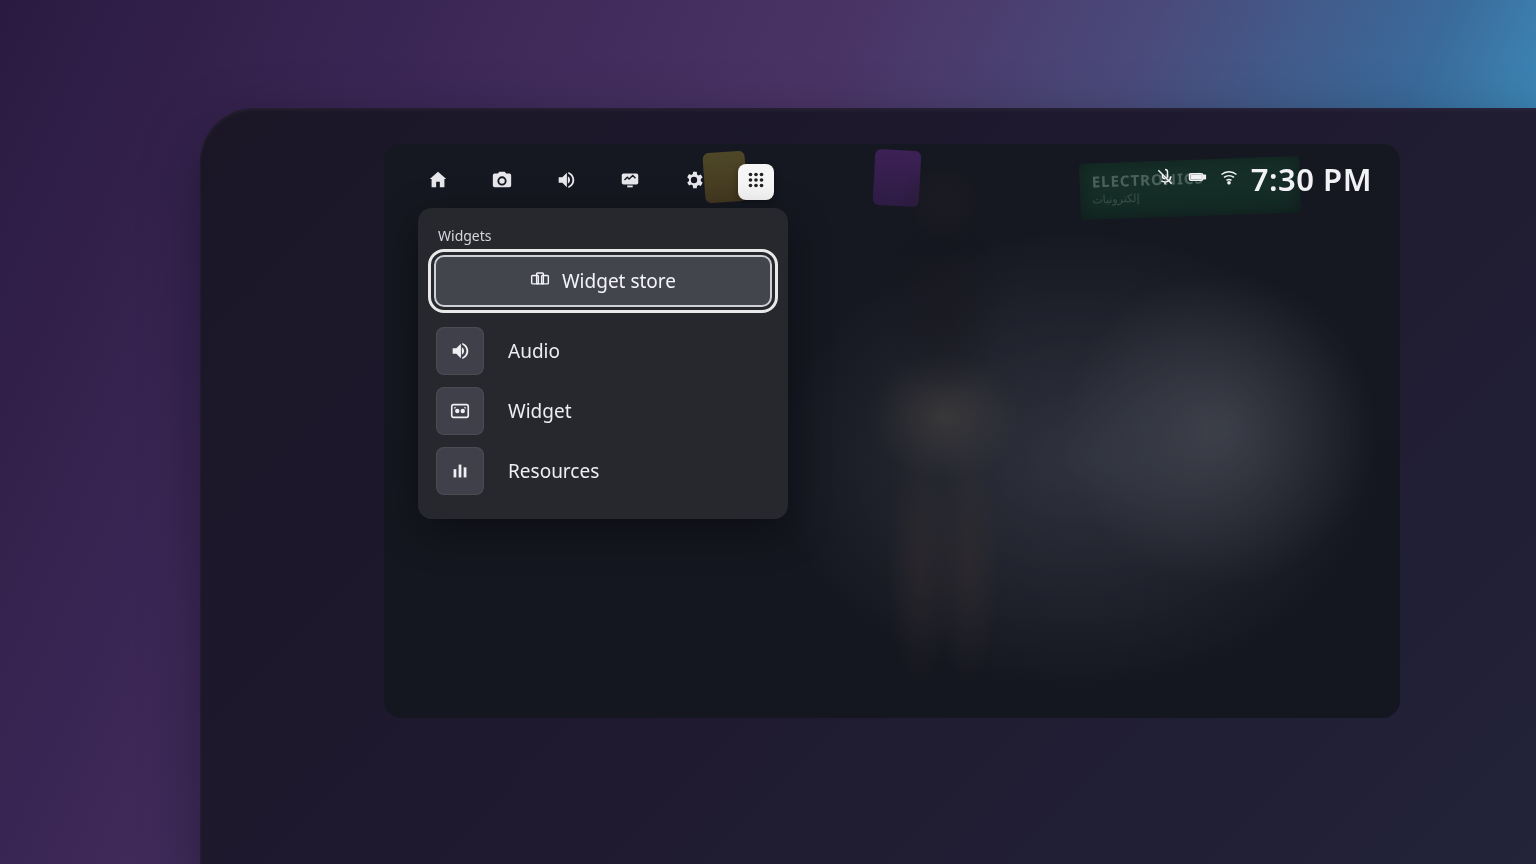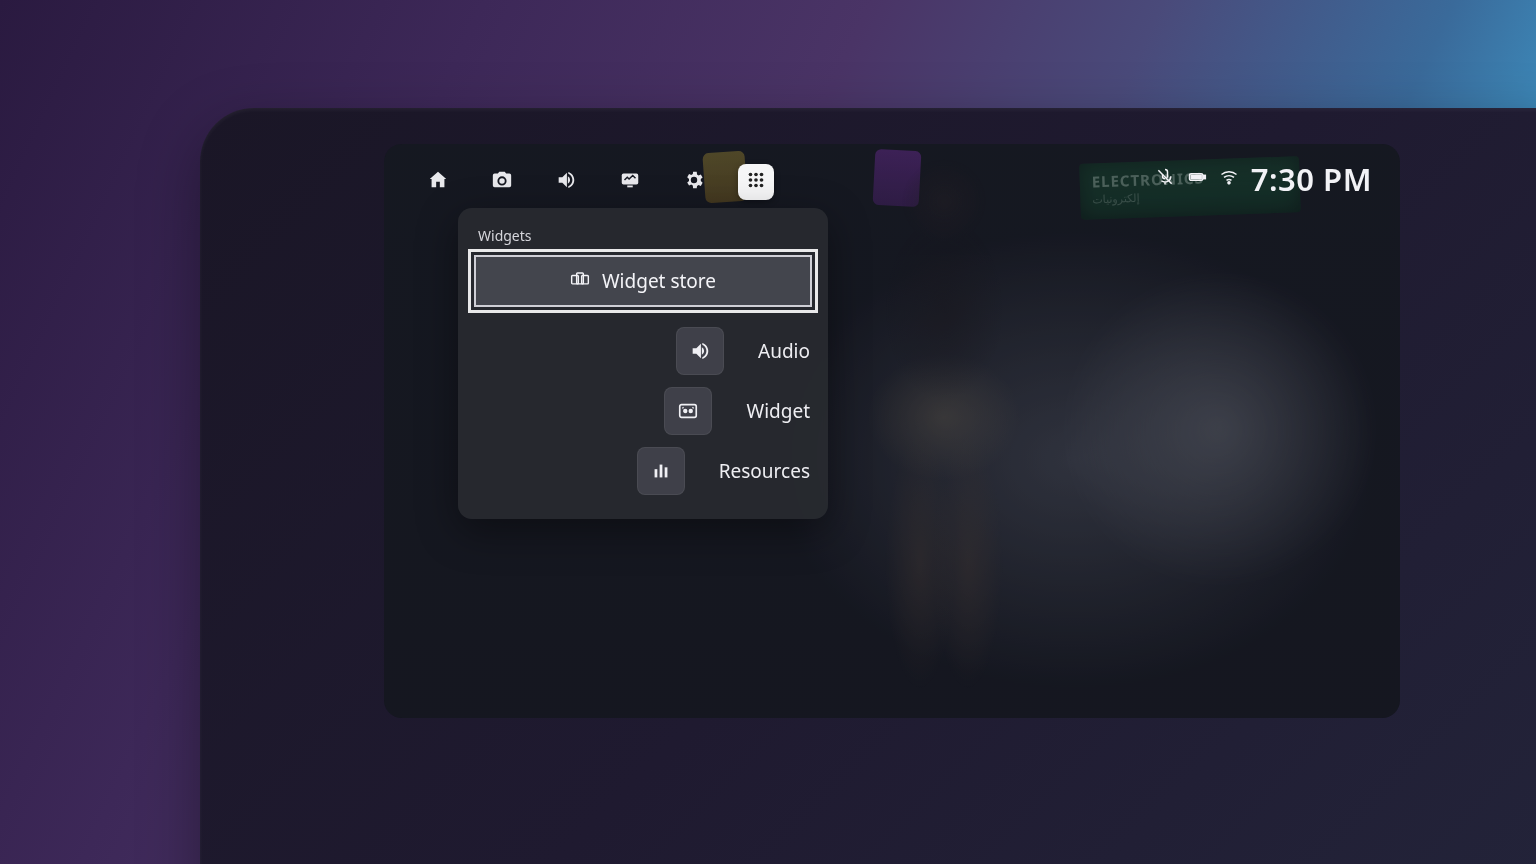--- a/index.html
+++ b/index.html
@@ -128,46 +128,44 @@
 
   
   .panel {
     position: absolute; left: 34px; top: 64px;
     width: 370px;
     background: rgba(40,42,48,0.92);
     border-radius: 14px;
     padding: 16px 16px 18px 16px;
     backdrop-filter: blur(2px);
     box-shadow: 0 12px 40px rgba(0,0,0,0.4);
-    margin-left: 40px;
   }
   .panel-title {
     font-size: 14px; color: #d6d6dc; margin: 2px 4px 10px 4px;
   }
   .widget-store-btn {
     width: 100%;
     height: 52px;
-    border-radius: 0;
+    border-radius: 10px;
     background: rgba(78,80,88,0.75);
     border: 2px solid #cfcfd6;
     outline: 3px solid rgba(255,255,255,0.9);
     outline-offset: 3px;
     display: flex; align-items: center; justify-content: center; gap: 12px;
     color: #f4f4f8; font-size: 19px;
     cursor: pointer;
     margin-bottom: 14px;
   }
   .widget-store-btn svg { width: 20px; height: 20px; }
 
   .widget-row {
-    display: flex; align-items: center; gap: 34px;
+    display: flex; align-items: center; gap: 24px;
     padding: 6px 2px;
     cursor: pointer;
     border-radius: 8px;
-    justify-content: flex-end;
   }
   .widget-icon {
     width: 48px; height: 48px;
     border-radius: 8px;
     background: rgba(66,68,76,0.9);
     border: 1px solid rgba(255,255,255,0.06);
     display: flex; align-items: center; justify-content: center;
     color: #f0f0f4;
   }
   .widget-icon svg { width: 22px; height: 22px; }

